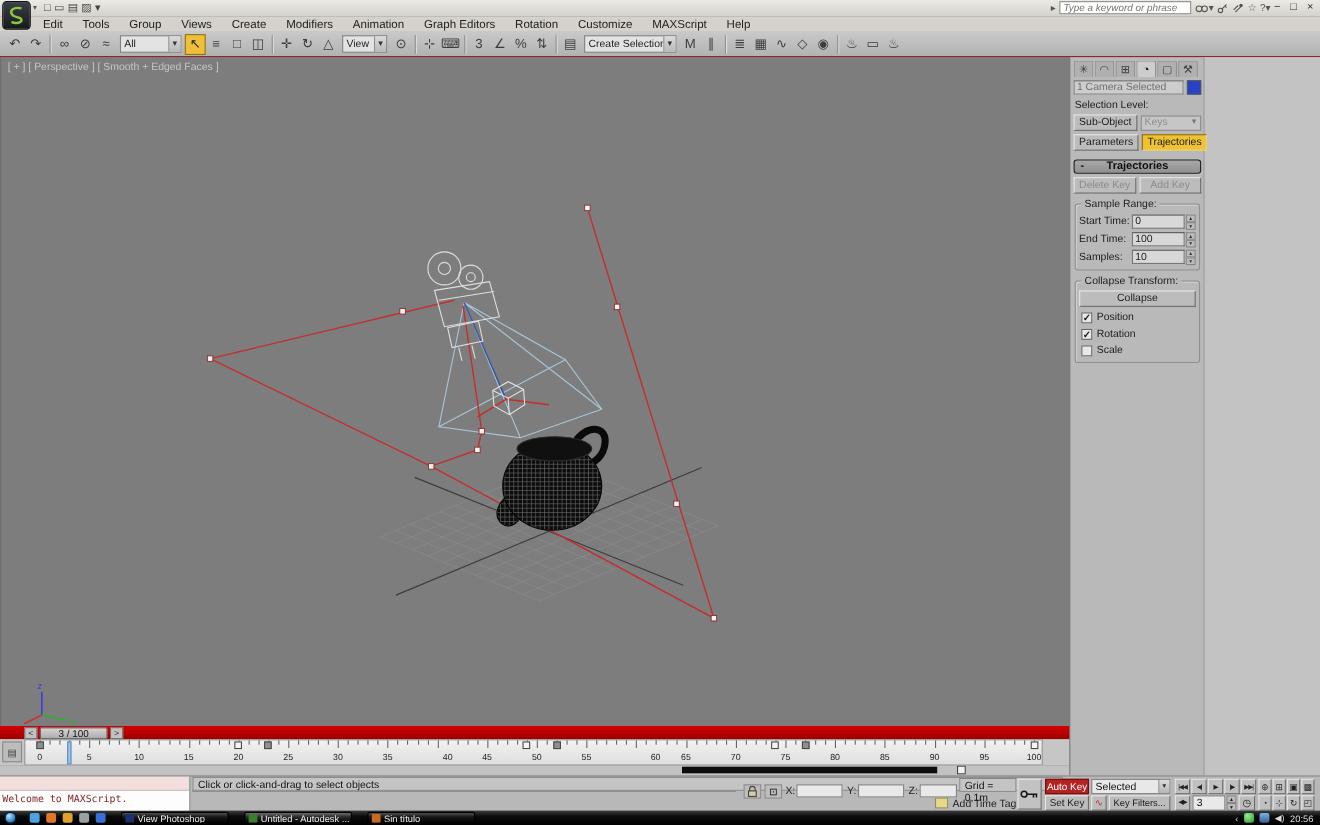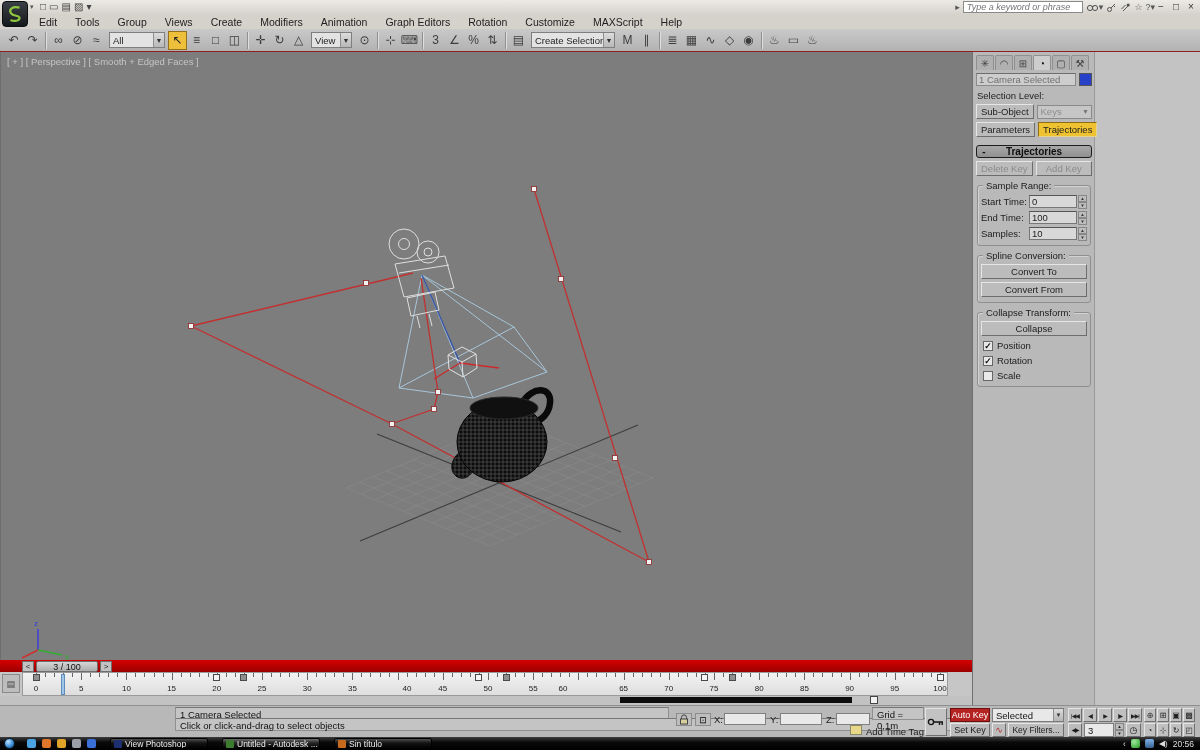--- a/index.html
+++ b/index.html
@@ -390,25 +390,20 @@
             </div>
         </div>
         <div class="fld-row">
           <span class="fld-lbl">Samples:</span>
           <div class="fld">10</div>
           <div class="spin">
               <span>▲</span>
               <span>▼</span>
             </div>
         </div>
-      </div>
-      <div class="grp">
-        <span class="grp-title">Spline Conversion:</span>
-        <button class="btn" style="width:100%;margin-top:2px">Convert To</button>
-        <button class="btn" style="width:100%;margin-top:3px">Convert From</button>
       </div>
       <div class="grp">
         <span class="grp-title">Collapse Transform:</span>
         <button class="btn" style="width:100%;margin-top:2px">Collapse</button>
         <div id="cb-list">
             <div class="cb-row">
               <span class="cb-box">✓</span>
               <span class="cb-lbl">Position</span>
             </div>
             <div class="cb-row">
@@ -539,21 +534,21 @@
         <span class="tick-num" style="left: 94.4px;">10</span>
         <span class="tick-num" style="left: 139.6px;">15</span>
         <span class="tick-num" style="left: 184.8px;">20</span>
         <span class="tick-num" style="left: 230px;">25</span>
         <span class="tick-num" style="left: 275.2px;">30</span>
         <span class="tick-num" style="left: 320.4px;">35</span>
         <span class="tick-num" style="left: 375px;">40</span>
         <span class="tick-num" style="left: 410.8px;">45</span>
         <span class="tick-num" style="left: 456px;">50</span>
         <span class="tick-num" style="left: 501.2px;">55</span>
-        <span class="tick-num" style="left: 531px;">60</span>
+        <span class="tick-num" style="left: 564px;">60</span>
         <span class="tick-num" style="left: 591.6px;">65</span>
         <span class="tick-num" style="left: 636.8px;">70</span>
         <span class="tick-num" style="left: 682px;">75</span>
         <span class="tick-num" style="left: 727.2px;">80</span>
         <span class="tick-num" style="left: 772.4px;">85</span>
         <span class="tick-num" style="left: 817.6px;">90</span>
         <span class="tick-num" style="left: 862.8px;">95</span>
         <span class="tick-num" style="left: 908px;">100</span>
         <div class="curmark" style="left: 38.12px;"></div>
         <div class="tl-key gray" style="left: 9.5px;"></div>
@@ -565,22 +560,26 @@
         <div class="tl-key gray" style="left: 705.58px;"></div>
         <div class="tl-key white" style="left: 913.5px;"></div>
       </div>
   </div>
   <div class="subruler">
     <div class="range-bar"></div>
     <div class="range-key"></div>
   </div>
 
   <div class="statusbar">
+    <div class="mxs">
+      <div class="mxs-pink"></div>
+      <div class="mxs-white"><span>Welcome to MAXScript.</span></div>
+    </div>
     <div class="sb-field" style="left:175px;top:1px;width:494px">1 Camera Selected</div>
-    <div class="sb-field" style="left:175px;top:12px;width:791px">Click or click-and-drag to select objects</div>
+    <div class="sb-field" style="left:175px;top:0;width:791px">Click or click-and-drag to select objects</div>
     <button class="sb-ico" style="left:676px">
         <svg width="10" height="11" viewBox="0 0 10 11">
           <path d="M2.5 5 V3.4 A2.5 2.5 0 0 1 7.5 3.4 V5" fill="none" stroke="#444"></path>
           <rect x="1.5" y="5" width="7" height="5" fill="#d9cf9e" stroke="#444"></rect>
         </svg>
       </button>
     <button class="sb-ico" style="left:695px">
         <span style="font-size:9px">⊡</span>
       </button>
     <span class="sb-lbl" style="left:714px">X:</span>

